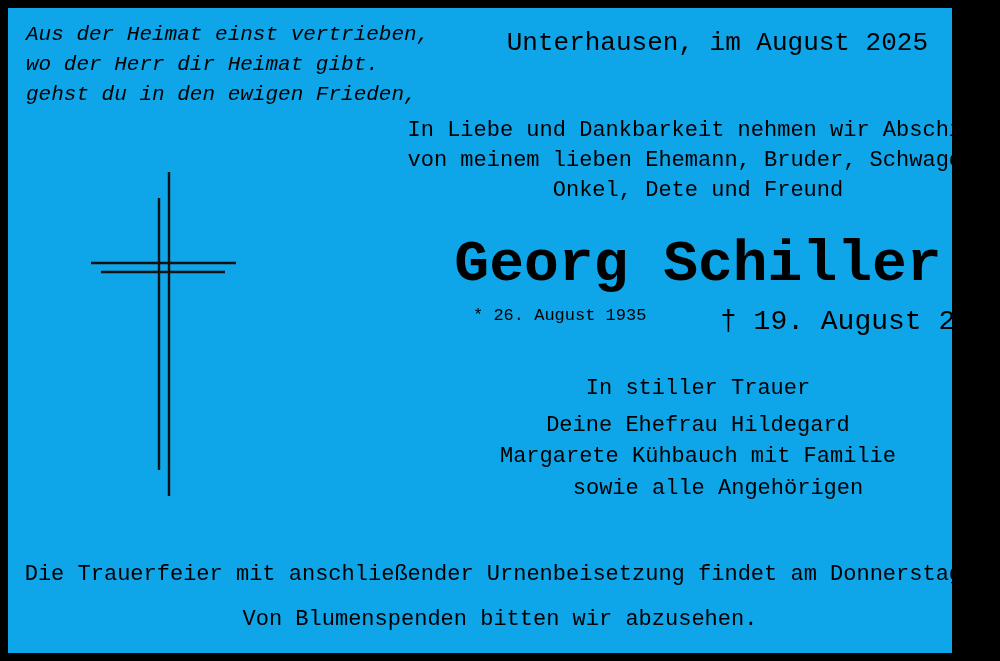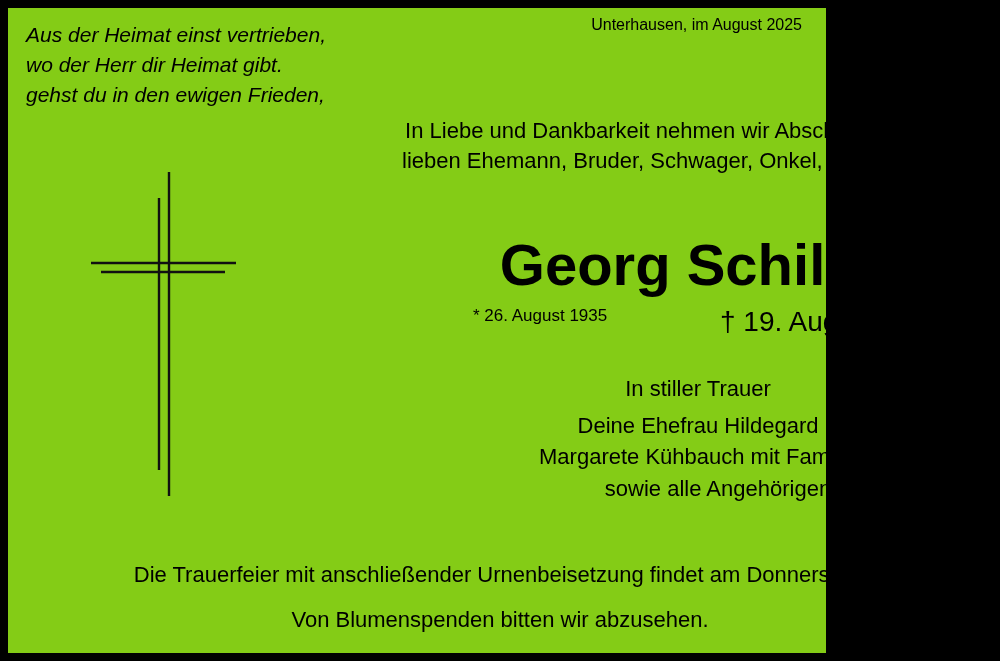--- a/index.html
+++ b/index.html
@@ -1,25 +1,25 @@
 <!DOCTYPE html>
 <html><head>
 <meta charset="utf-8">
 <style>
   html, body { margin: 0; padding: 0; }
   body { width: 1000px; height: 661px; background: #000; position: relative; overflow: hidden; }
   .card {
-    position: absolute; left: 8px; top: 8px; width: 818px; height: 645px;
-    background: #84cc16; color: #000;
-    font-family: Liberation Sans, sans-serif;
+    position: absolute; left: 8px; top: 8px; width: 944px; height: 645px;
+    background: #0ea5e9; color: #000;
+    font-family: Liberation Mono, monospace;
   }
   .abs { position: absolute; white-space: nowrap; }
   .poem { left: 18px; top: 12px; font-style: italic; font-size: 21px; line-height: 30px; }
   .poem div { white-space: nowrap; }
-  .place { right: 24px; top: 8px; font-size: 16px; }
+  .place { right: 24px; top: 20px; font-size: 26px; }
   .intro { left: 380px; width: 620px; top: 108px; text-align: center; font-size: 22px; line-height: 30px; white-space: normal; }
   .name { left: 380px; width: 620px; top: 222px; text-align: center; font-weight: bold; font-size: 58px; line-height: 70px; }
   .born { left: 465px; top: 298px; font-size: 17px; }
   .died { left: 712px; top: 298px; font-size: 28px; }
   .mourn { left: 380px; width: 620px; text-align: center; font-size: 22px; }
   .m1 { top: 368px; }
   .m2 { top: 405px; }
   .m3 { top: 436px; }
   .m4 { top: 468px; left: 400px; }
   .bottom { left: 0; width: 984px; text-align: center; font-size: 22px; }

